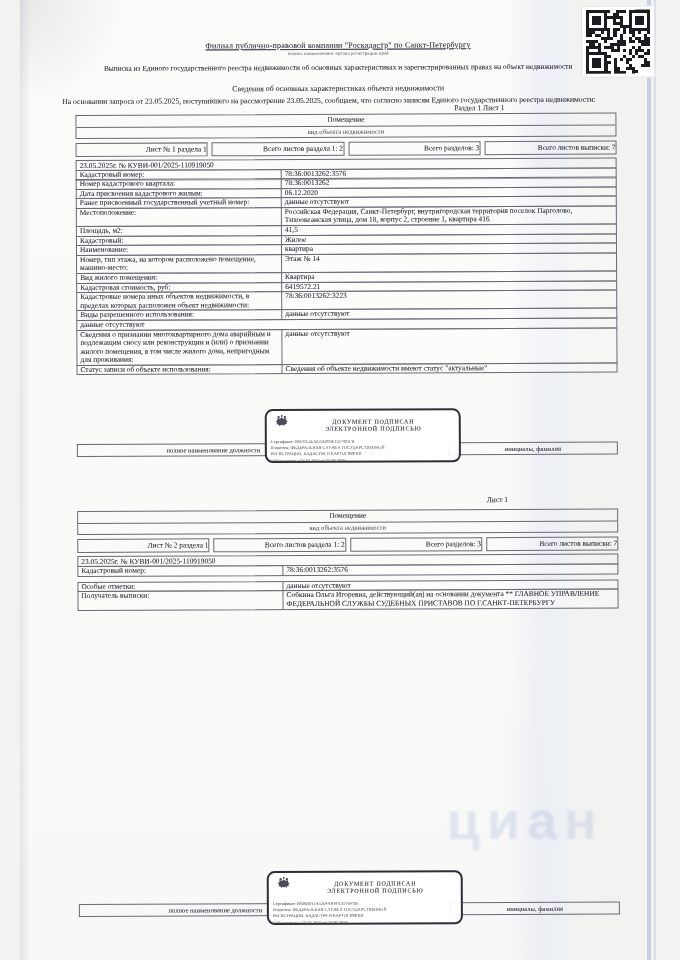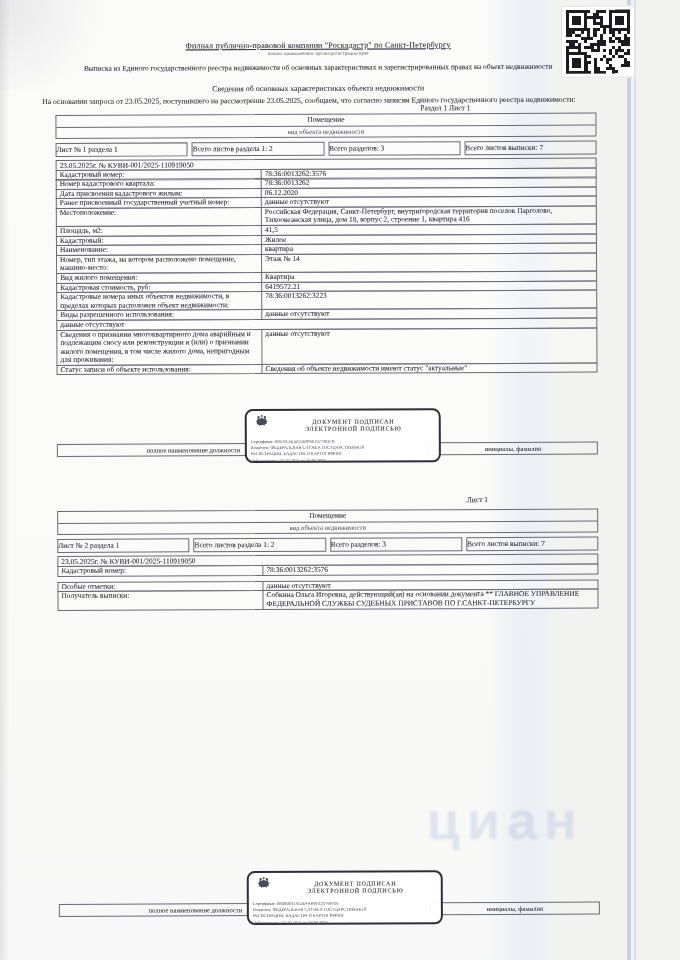--- a/index.html
+++ b/index.html
@@ -1,46 +1,46 @@
 <!DOCTYPE html>
 <html><head>
 <meta charset="utf-8">
 <style>
   html,body{margin:0;padding:0;}
   body{width:680px;height:960px;overflow:hidden;background:#f2f2f0;}
   .page{position:relative;width:548px;height:960px;background:linear-gradient(180deg,#fbfbfa 0%,#fafaf8 60%,#f7f8f7 100%);
-        font-family:"Liberation Serif","DejaVu Serif",serif;color:#3b3b46;}
+        font-family:"Liberation Serif","DejaVu Serif",serif;color:#3b3b46;margin-left:20px;}
   .page *{box-sizing:border-box;}
   .scan{position:absolute;inset:0;transform:rotate(-0.25deg);}
   
   .edge-left{position:absolute;left:0;top:0;width:10px;height:100%;
       background:linear-gradient(90deg,rgba(190,190,195,.35),rgba(190,190,195,0));}
   .edge-right{position:absolute;right:0;top:0;width:62px;height:100%;
       background:linear-gradient(90deg,rgba(233,236,243,0) 0,rgba(226,231,240,.55) 55%,#edf0f5 100%);}
   .stripe-a{position:absolute;left:627px;top:0;width:4px;height:100%;background:rgba(165,180,215,.55);}
   .stripe-b{position:absolute;left:634px;top:0;width:2px;height:100%;background:rgba(200,210,235,.6);}
   .corner-shade{position:absolute;left:0;top:0;width:120px;height:90px;
       background:radial-gradient(circle at 0 0,rgba(180,180,188,.28),rgba(180,180,188,0) 70%);}
   
   .org-name{position:absolute;top:41px;left:40px;width:560px;text-align:center;font-size:8px;
       text-decoration:underline;letter-spacing:.2px;}
   .org-caption{position:absolute;top:51px;left:40px;width:560px;text-align:center;font-size:5px;color:#55555f;}
   .doc-title{position:absolute;top:63px;left:20px;width:600px;text-align:center;font-size:7.4px;white-space:nowrap;}
   .doc-subtitle{position:absolute;top:84px;left:40px;width:560px;text-align:center;font-size:7.8px;}
   .request-line{position:absolute;top:96px;left:44px;width:620px;font-size:7.6px;white-space:nowrap;}
-  .section-sheet{position:absolute;top:104px;right:76px;font-size:7.5px;}
+  .section-sheet{position:absolute;top:104px;right:62px;font-size:7.5px;}
   .sheet2-label{position:absolute;top:496px;right:60px;font-size:7.5px;}
   
   .tblock{position:absolute;left:57px;width:541px;font-size:7.4px;line-height:8.6px;}
   .t1{top:114px;} .chars{top:178px;} .t2{top:510px;}
   .kindbox{border:1px solid #6a6a76;text-align:center;}
   .kind-main{padding:1px 0;border-bottom:1px solid #6a6a76;}
   .kind-cap{padding:1px 0;font-size:6.6px;color:#4a4a55;}
   .metarow{display:flex;gap:4px;margin-top:4px;}
-  .metacell{flex:1;border:1px solid #6a6a76;text-align:left;padding:1.5px 0;}
+  .metacell{flex:1;border:1px solid #6a6a76;text-align:right;padding:1.5px 0;}
   .fullrow{border:1px solid #6a6a76;margin-top:3px;padding:0 3px;line-height:9.5px;}
   .trow{display:flex;border:1px solid #6a6a76;background:rgba(255,255,255,.35);}
   .trow + .trow, .fullrow + .trow{margin-top:-1px;}
   .gap{height:5px;}
   .tlabel{width:205px;border-right:1px solid #6a6a76;padding:0 3px;}
   .tvalue{flex:1;padding:0 3px;}
   
   .sigrow{position:absolute;left:57px;width:541px;height:13px;}
   .sig1{top:443px;} .sig2{top:903px;}
   .sigbox{position:absolute;top:0;height:13px;border:1px solid #6a6a76;display:flex;align-items:center;

